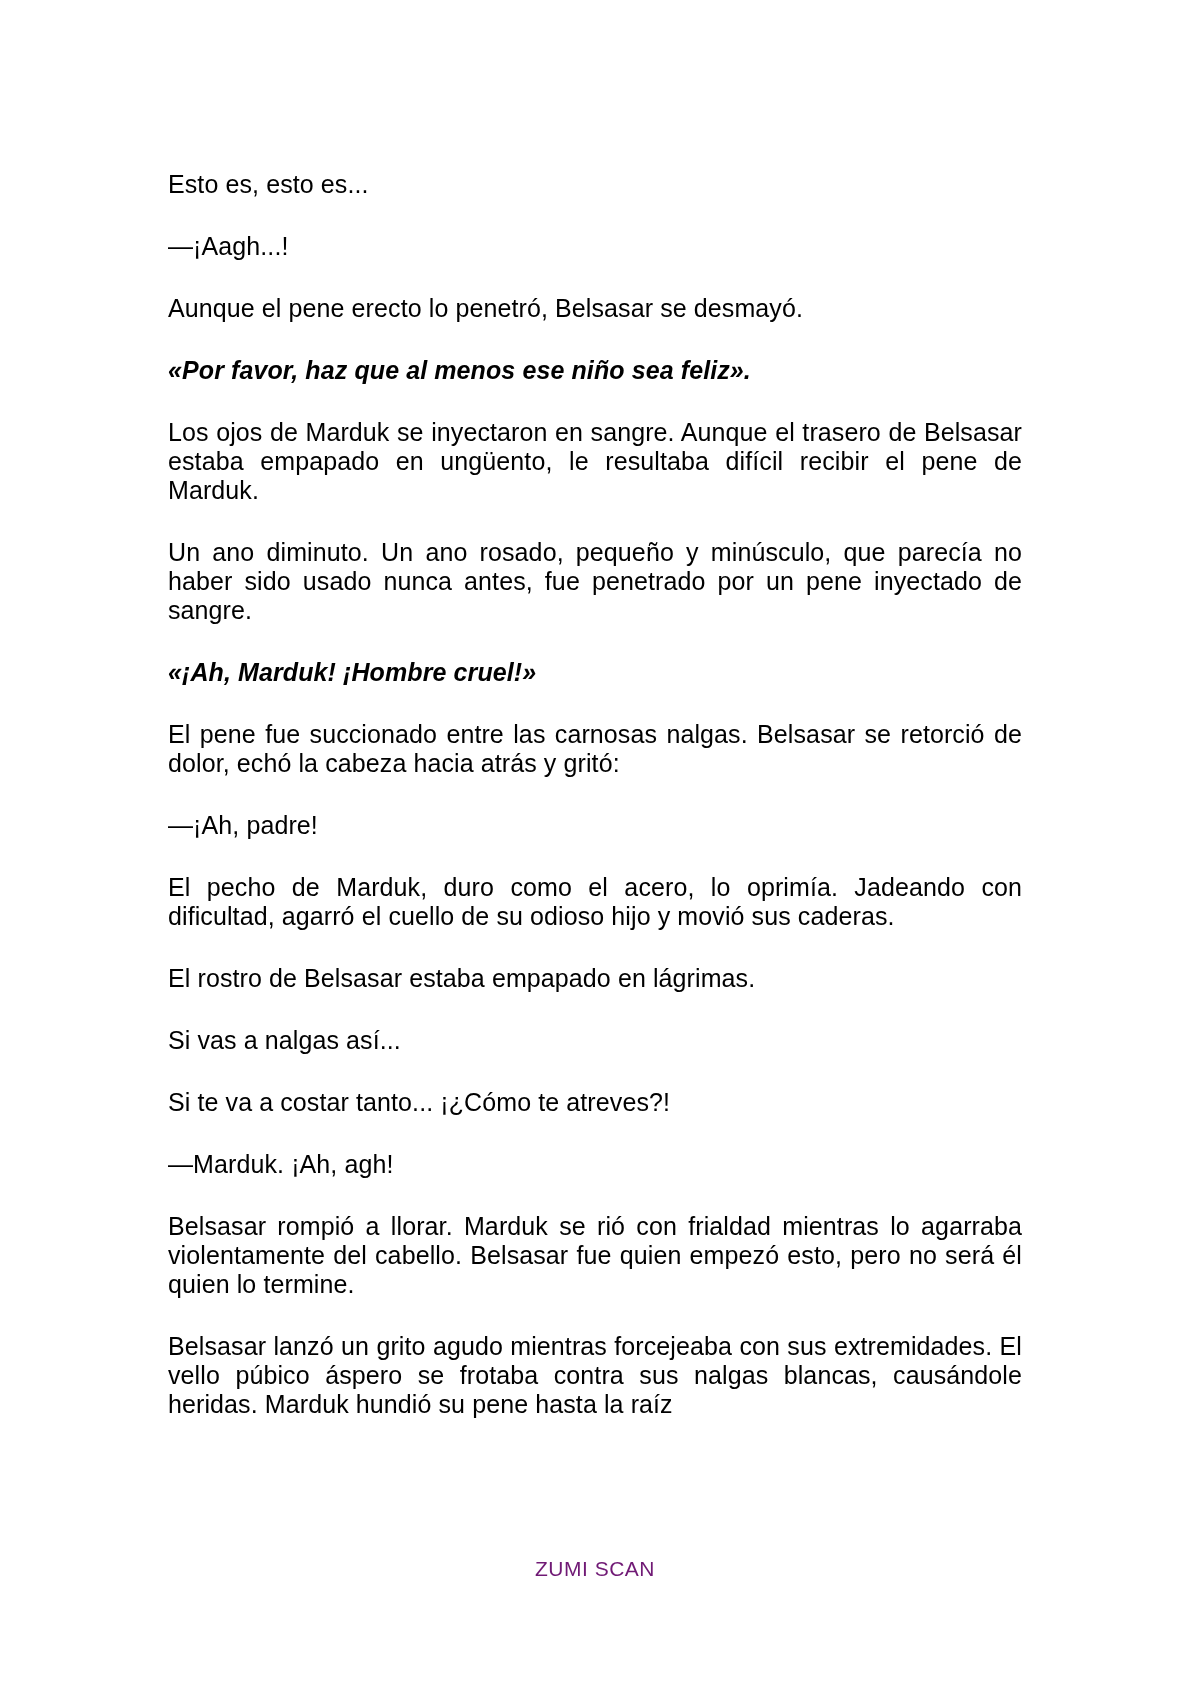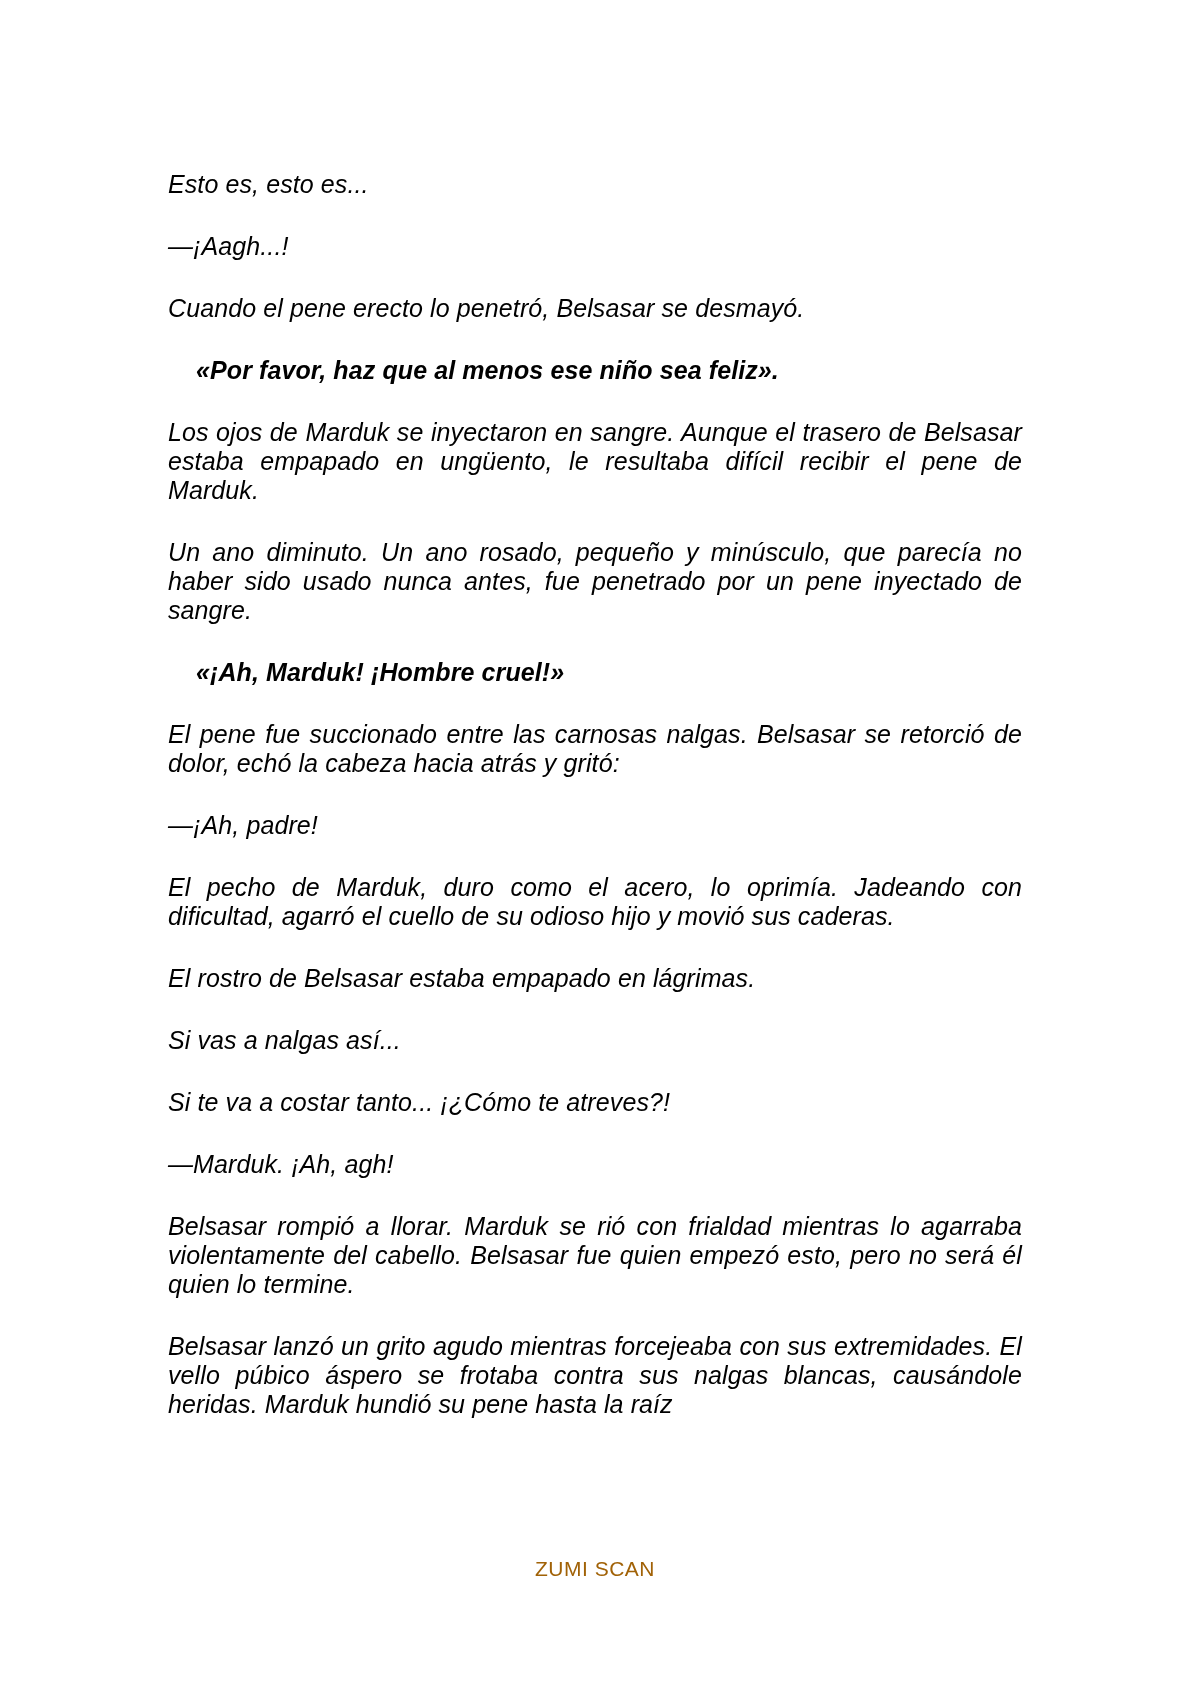--- a/index.html
+++ b/index.html
@@ -21,57 +21,55 @@
     top: 170px;
     left: 168px;
     width: 854px;
   }
   .para {
     margin: 0 0 33px 0;
     font-size: 25px;
     line-height: 29px;
     text-align: justify;
     letter-spacing: 0.1px;
-    font-style: italic;
   }
   .para.emphasis {
     font-style: italic;
     font-weight: bold;
     text-align: left;
-    margin-left: 28px;
   }
   .footer {
     position: absolute;
     top: 1556px;
     left: 0;
     width: 100%;
     text-align: center;
     font-size: 21px;
     line-height: 25px;
     letter-spacing: 0.5px;
   }
 </style>
 </head>
 <body>
 
 <div class="page" style="background: rgb(255, 255, 255); color: rgb(0, 0, 0);">
   <main class="content" id="paragraphs">
       <p class="para normal">Esto es, esto es...</p>
       <p class="para normal">—¡Aagh...!</p>
-      <p class="para normal">Cuando el pene erecto lo penetró, Belsasar se desmayó.</p>
+      <p class="para normal">Aunque el pene erecto lo penetró, Belsasar se desmayó.</p>
       <p class="para emphasis">«Por favor, haz que al menos ese niño sea feliz».</p>
       <p class="para normal">Los ojos de Marduk se inyectaron en sangre. Aunque el trasero de Belsasar estaba empapado en ungüento, le resultaba difícil recibir el pene de Marduk.</p>
       <p class="para normal">Un ano diminuto. Un ano rosado, pequeño y minúsculo, que parecía no haber sido usado nunca antes, fue penetrado por un pene inyectado de sangre.</p>
       <p class="para emphasis">«¡Ah, Marduk! ¡Hombre cruel!»</p>
       <p class="para normal">El pene fue succionado entre las carnosas nalgas. Belsasar se retorció de dolor, echó la cabeza hacia atrás y gritó:</p>
       <p class="para normal">—¡Ah, padre!</p>
       <p class="para normal">El pecho de Marduk, duro como el acero, lo oprimía. Jadeando con dificultad, agarró el cuello de su odioso hijo y movió sus caderas.</p>
       <p class="para normal">El rostro de Belsasar estaba empapado en lágrimas.</p>
       <p class="para normal">Si vas a nalgas así...</p>
       <p class="para normal">Si te va a costar tanto... ¡¿Cómo te atreves?!</p>
       <p class="para normal">—Marduk. ¡Ah, agh!</p>
       <p class="para normal">Belsasar rompió a llorar. Marduk se rió con frialdad mientras lo agarraba violentamente del cabello. Belsasar fue quien empezó esto, pero no será él quien lo termine.</p>
       <p class="para normal">Belsasar lanzó un grito agudo mientras forcejeaba con sus extremidades. El vello púbico áspero se frotaba contra sus nalgas blancas, causándole heridas. Marduk hundió su pene hasta la raíz</p>
     </main>
   <footer class="footer">
-    <span style="color: #a16207;">ZUMI SCAN</span>
+    <span style="color: #701a75;">ZUMI SCAN</span>
   </footer>
 </div>
 
 </body></html>

